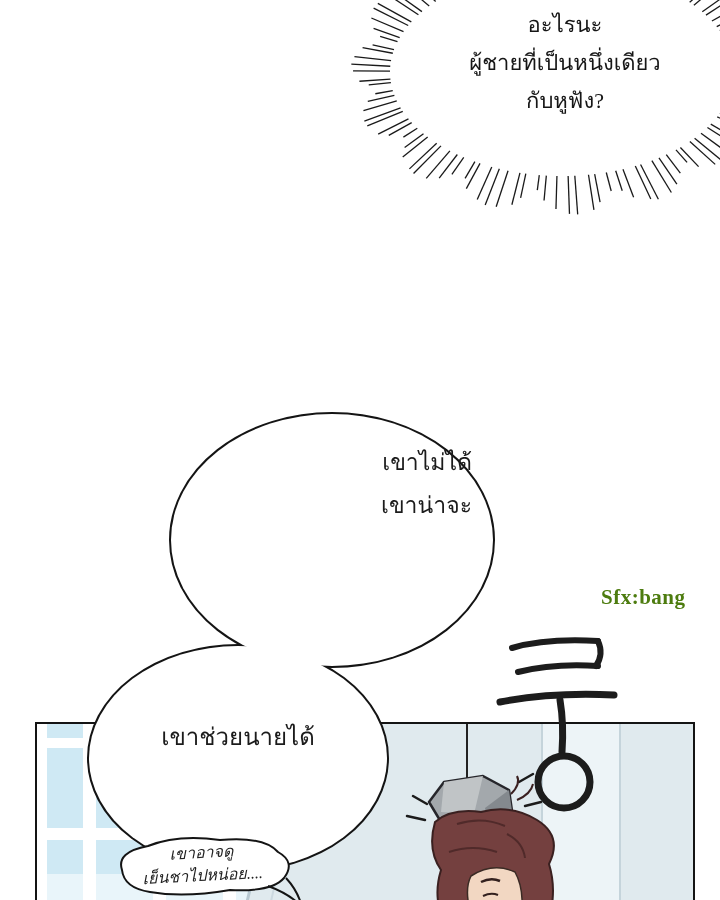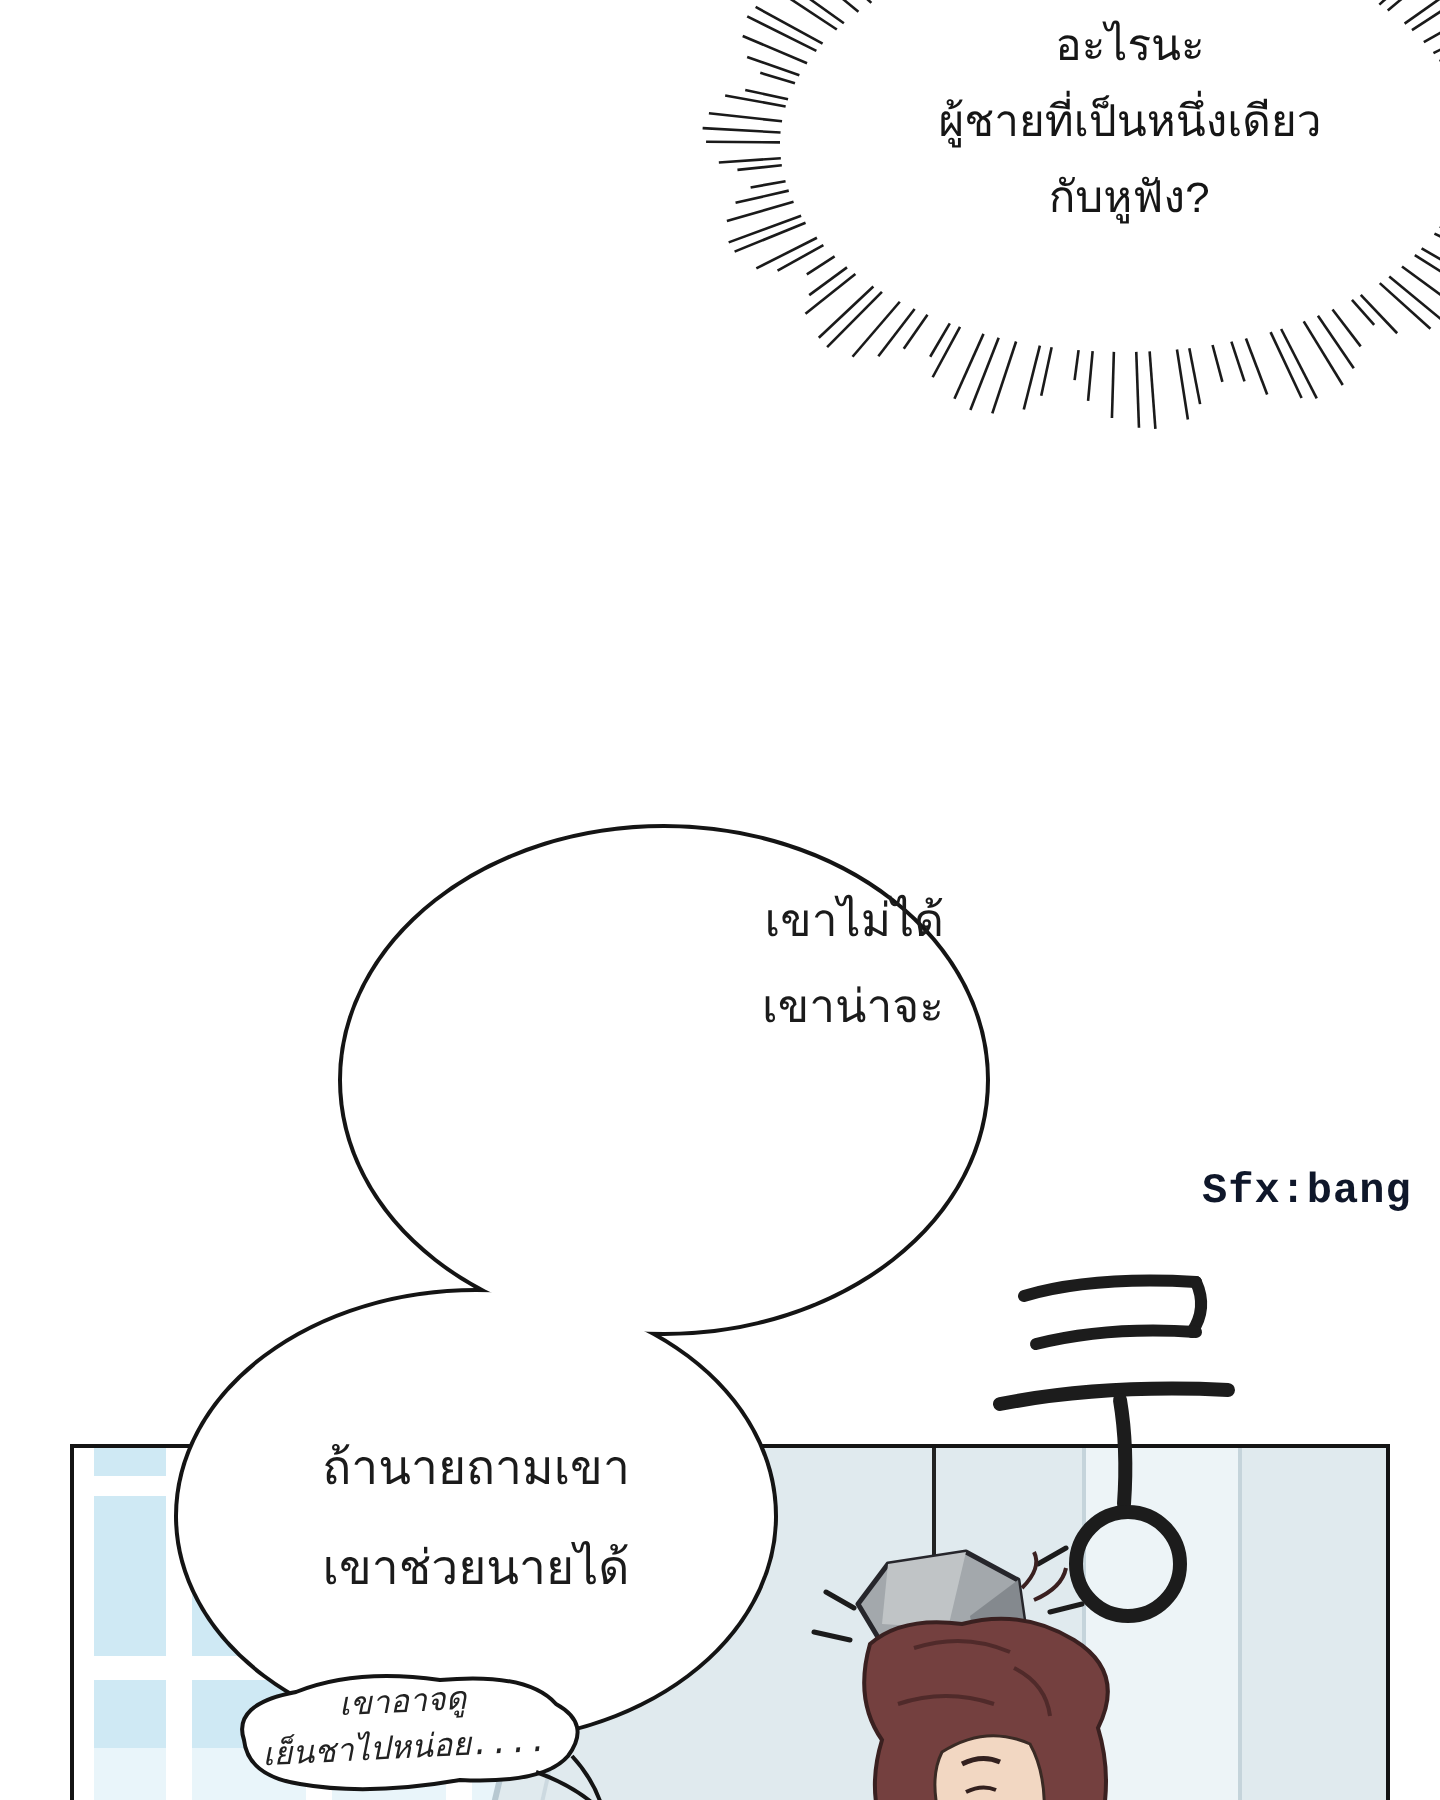--- a/index.html
+++ b/index.html
@@ -1,18 +1,18 @@
 <!DOCTYPE html>
 <html><head>
 <meta charset="utf-8">
 <style>
   html,body{margin:0;padding:0;background:#fff;}
   .page{
     position:relative;width:720px;height:900px;background:#ffffff;
-    overflow:hidden;font-family:Liberation Mono, monospace;color:#1c1c1c;
+    overflow:hidden;font-family:Liberation Serif, serif;color:#1c1c1c;
   }
   .abs{position:absolute;}
   
   .burst-svg{left:300px;top:0;width:420px;height:250px;}
   .burst-text{
     left:405px;top:6px;width:320px;text-align:center;
     font-size:22px;line-height:38px;color:#161616;
   }
   
   .bubbles-svg{left:70px;top:406px;width:430px;height:480px;}
@@ -20,21 +20,21 @@
     left:192px;top:441px;width:280px;text-align:right;
     font-size:23px;line-height:43px;color:#1b1b1b;
   }
   .bubble2-text{
     left:98px;top:712px;width:280px;text-align:center;
     font-size:24px;line-height:50px;color:#1b1b1b;
   }
   
   .sfx-label{
     left:601px;top:585px;width:115px;font-size:21px;font-weight:600;
-    letter-spacing:0.5px;color:#0f172a;
+    letter-spacing:0.5px;color:#4d7c0f;
   }
   .sfx-glyph{left:488px;top:608px;width:130px;height:215px;}
   
   .panel{
     left:35px;top:722px;width:660px;height:200px;
     border:2.5px solid #141414;border-bottom:none;background:#e0eaee;
     box-sizing:border-box;overflow:hidden;
   }
   .panel svg{display:block;}
   
@@ -235,21 +235,20 @@
       <ellipse cx="168" cy="352" rx="149" ry="112"></ellipse>
     </g>
     <ellipse cx="262" cy="134" rx="161" ry="126" fill="#ffffff"></ellipse>
     <ellipse cx="168" cy="352" rx="149" ry="112" fill="#ffffff"></ellipse>
   </svg>
   <div class="abs bubble1-text">
     <div>เขาไม่ได้</div>
     <div>เขาน่าจะ</div>
   </div>
   <div class="abs bubble2-text">
-    <div>ถ้านายถามเขา</div>
     <div>เขาช่วยนายได้</div>
   </div>
 
   <svg class="abs whisper-svg" viewBox="0 0 220 80">
     <path d="M22 42 Q16 24 48 18 Q78 6 120 12 Q164 8 178 24 Q196 34 184 50 Q172 64 130 62 Q84 70 50 64 Q24 60 22 42 Z" fill="#ffffff" stroke="#141414" stroke-width="2"></path>
     <path d="M168 58 Q190 66 202 79" fill="none" stroke="#141414" stroke-width="2"></path>
     <path d="M186 50 Q198 63 202 79" fill="none" stroke="#141414" stroke-width="2"></path>
   </svg>
   <div class="abs whisper-text">
     <div>เขาอาจดู</div>

